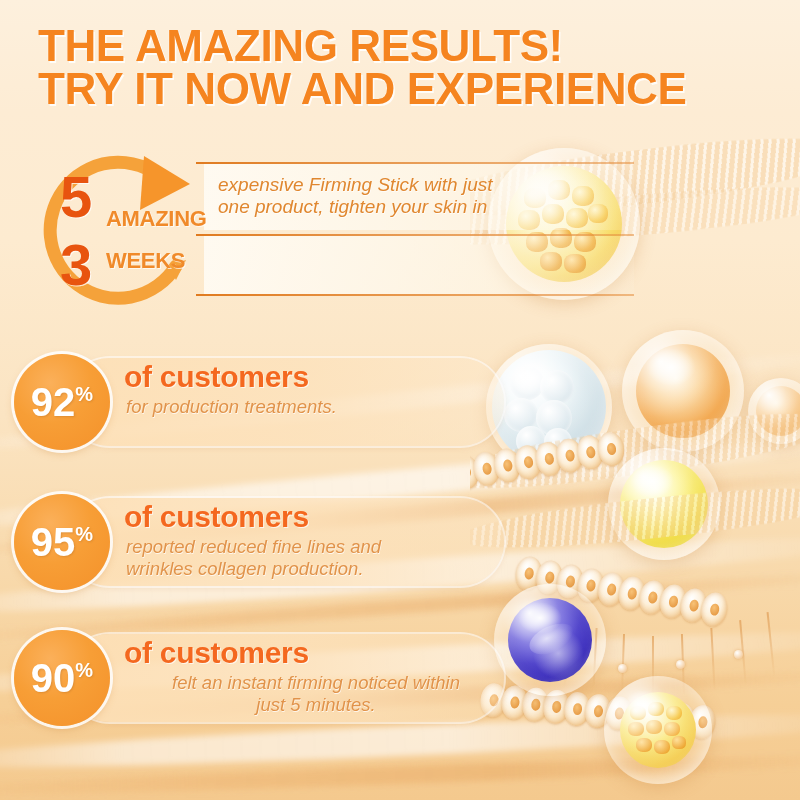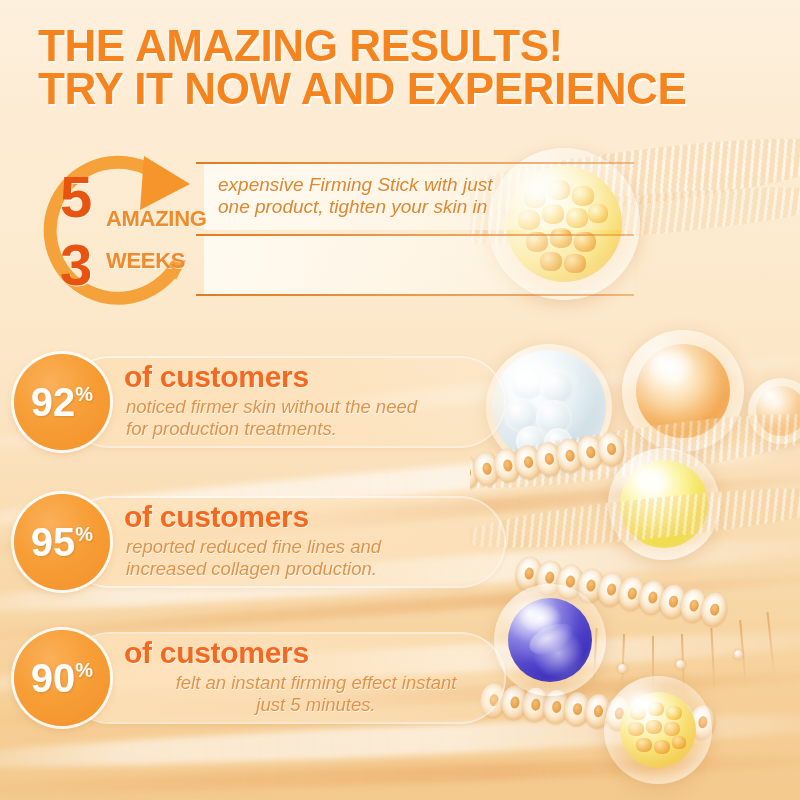--- a/index.html
+++ b/index.html
@@ -316,48 +316,47 @@
   <div class="stat" style="top:354px;">
     <div class="pill"></div>
     <div class="circ">
       <div class="pct">
         <span>92</span>
         <span class="sm">%</span>
       </div>
     </div>
     <div class="statmain">of customers</div>
     <div class="statsub">
-      <div>noticed firmer skin without the need</div>
       <div>for production treatments.</div>
     </div>
   </div>
 
   <div class="stat" style="top:494px;">
     <div class="pill"></div>
     <div class="circ">
       <div class="pct">
         <span>95</span>
         <span class="sm">%</span>
       </div>
     </div>
     <div class="statmain">of customers</div>
     <div class="statsub">
       <div>reported reduced fine lines and</div>
-      <div>increased collagen production.</div>
+      <div>wrinkles collagen production.</div>
     </div>
   </div>
 
   <div class="stat" style="top:630px;text-align:center;">
     <div class="pill"></div>
     <div class="circ">
       <div class="pct">
         <span>90</span>
         <span class="sm">%</span>
       </div>
     </div>
     <div class="statmain">of customers</div>
     <div class="statsub">
-      <div>felt an instant firming effect instant</div>
+      <div>felt an instant firming noticed within</div>
       <div>just 5 minutes.</div>
     </div>
   </div>
 
 </div>
 
 </body></html>

